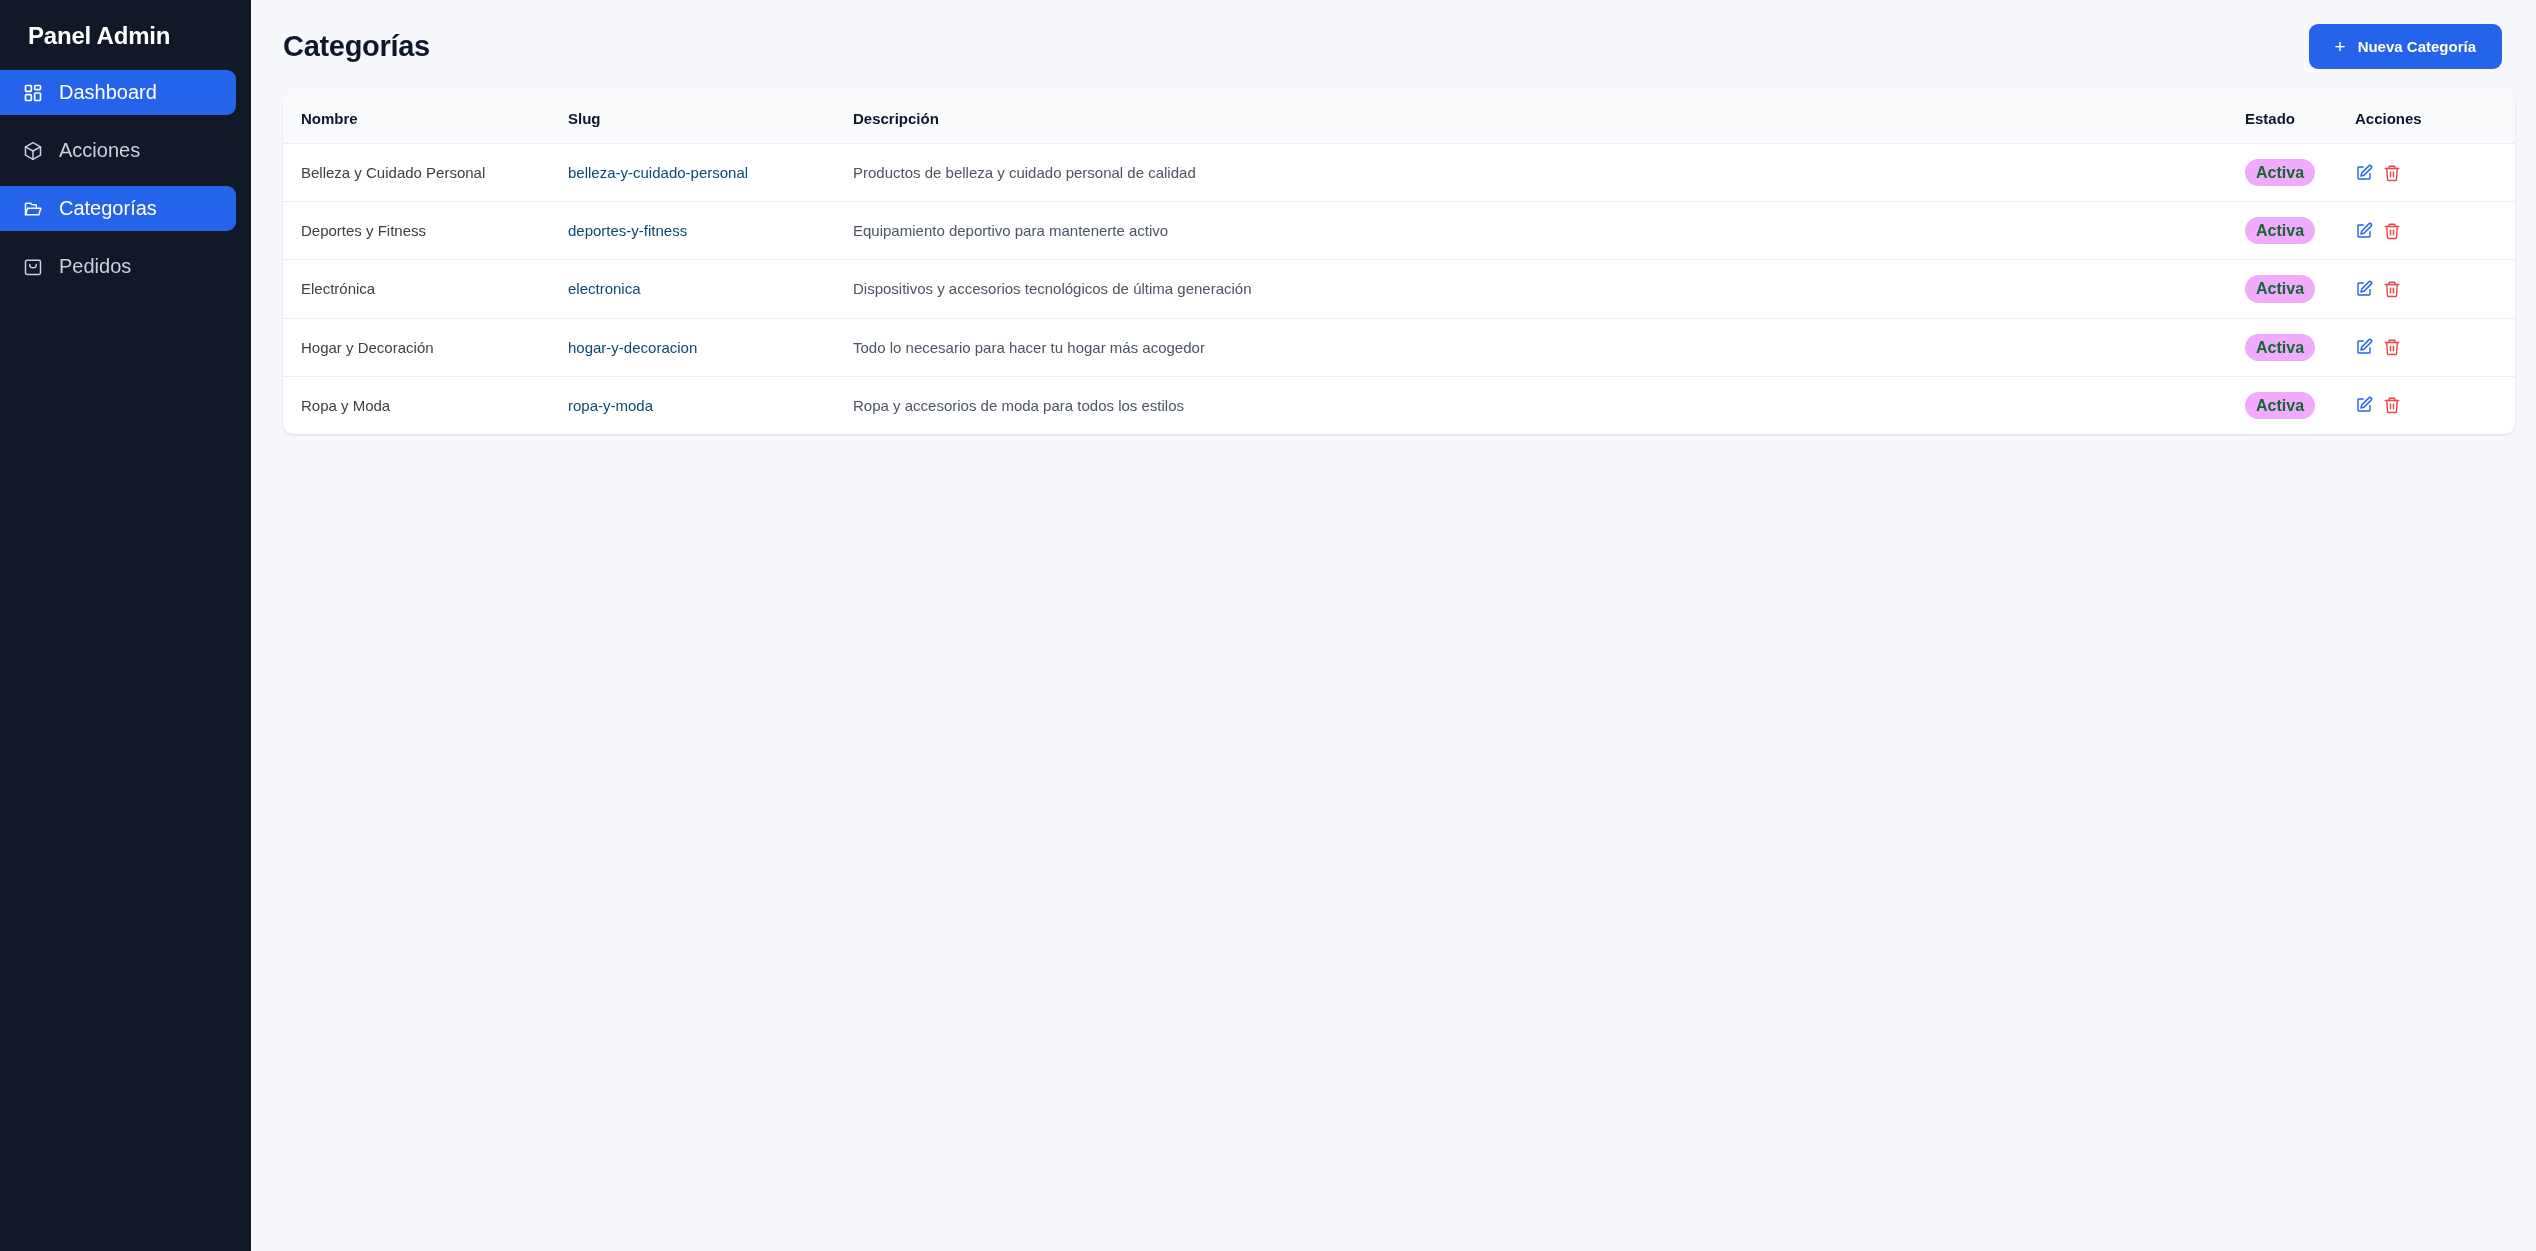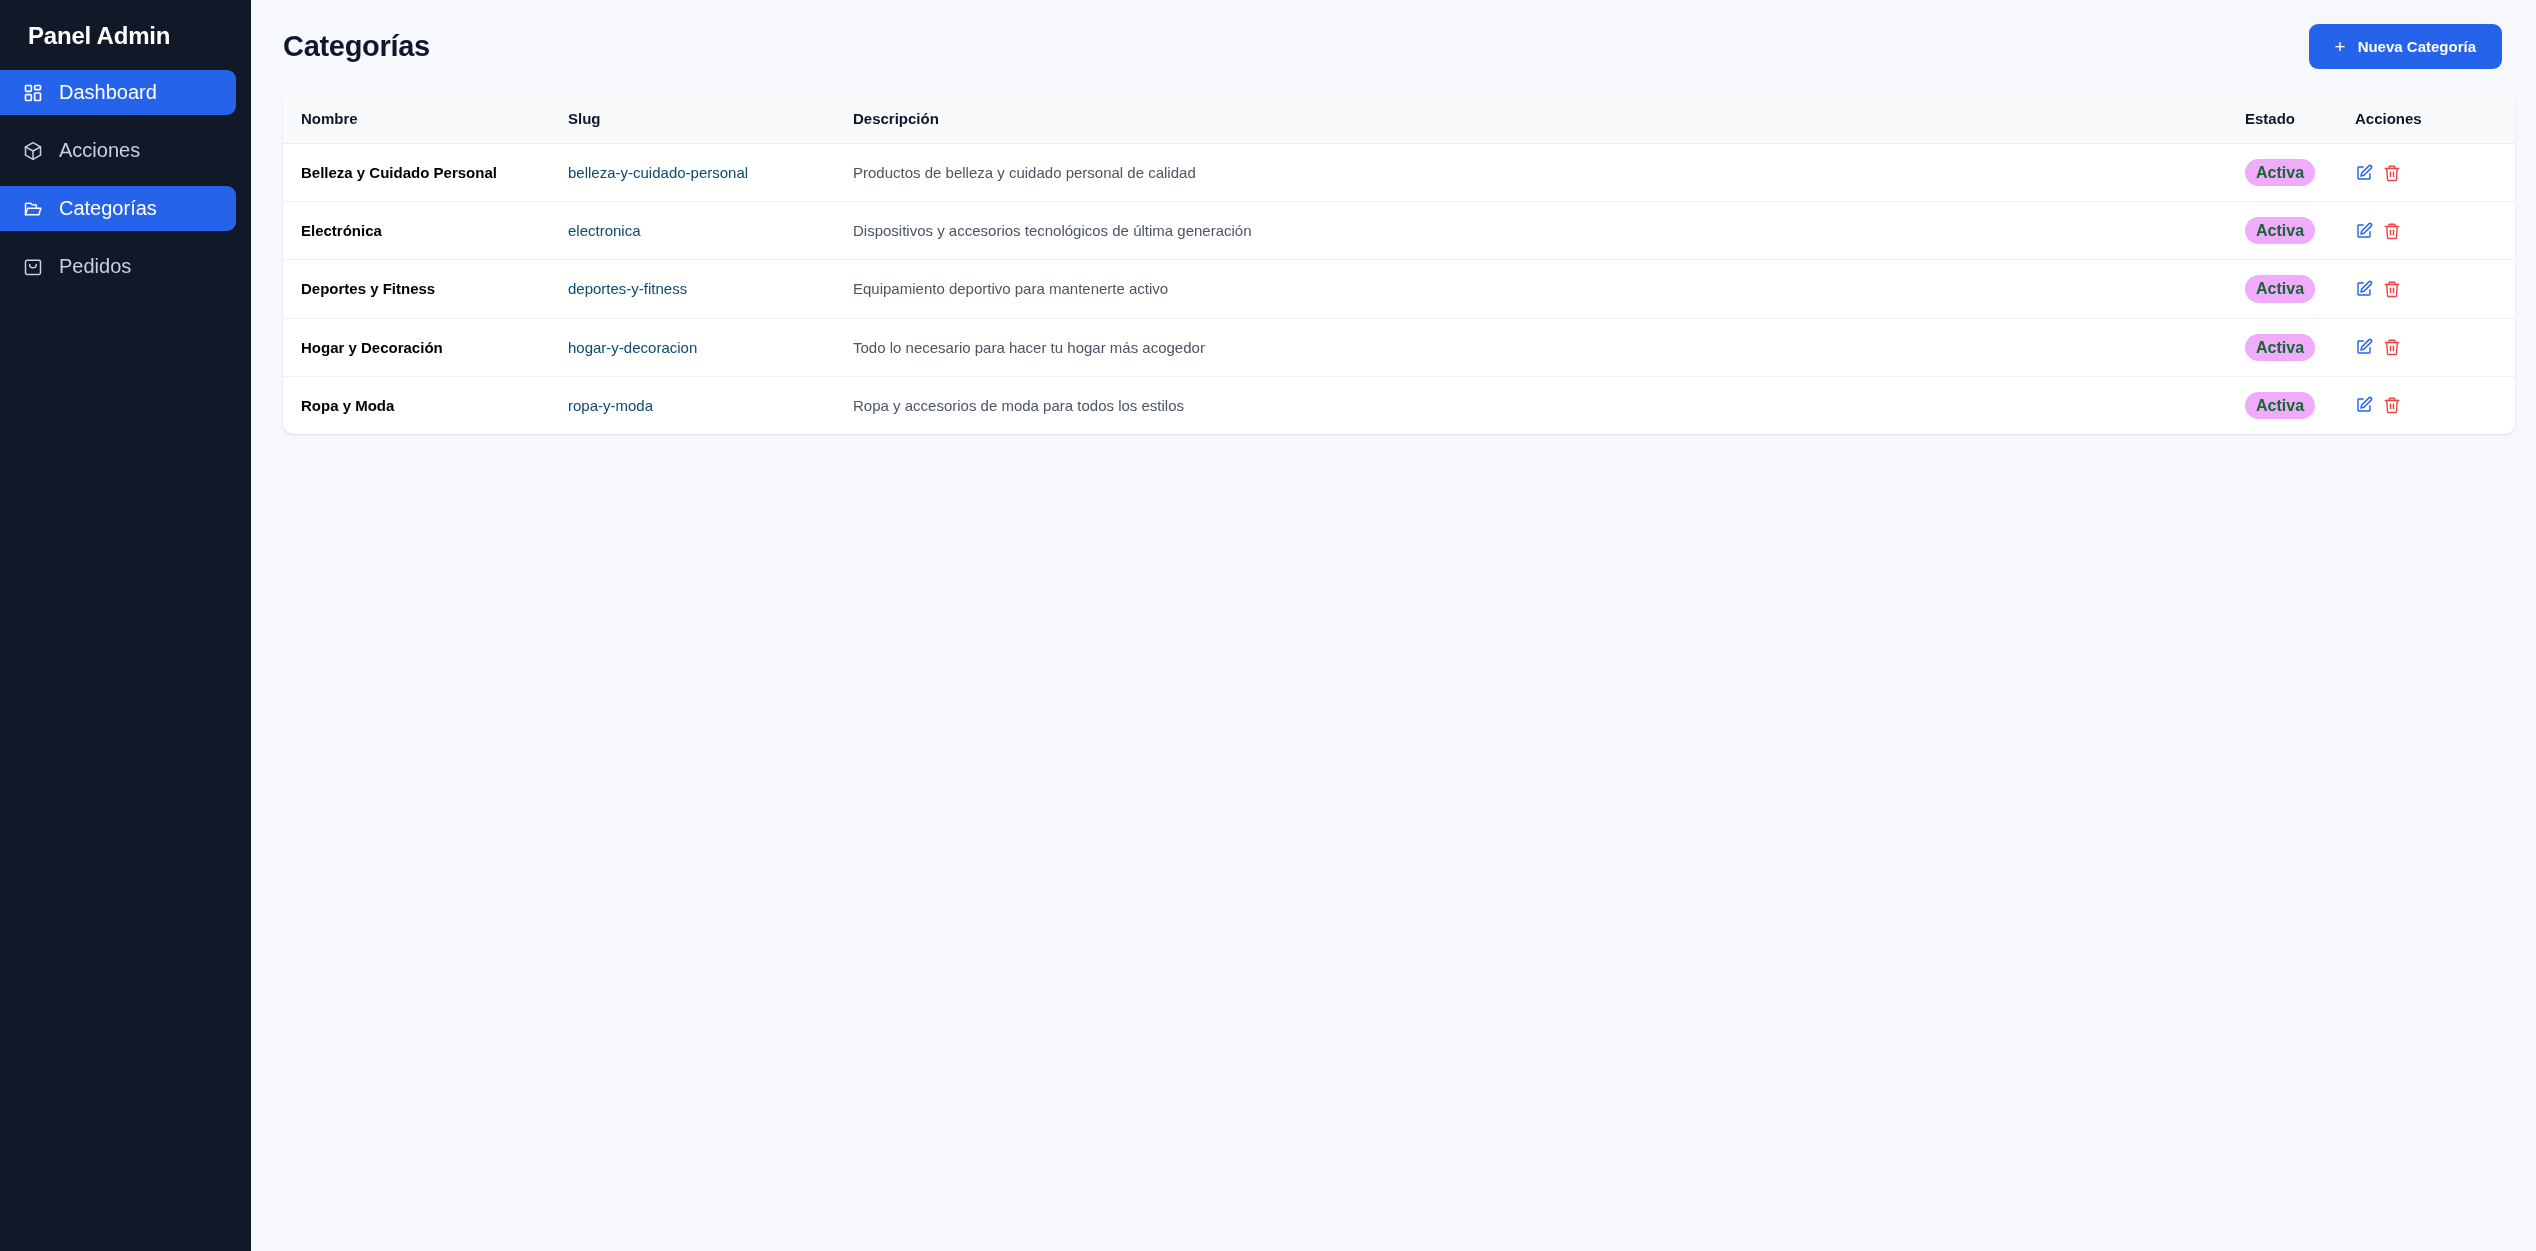--- a/index.html
+++ b/index.html
@@ -95,21 +95,21 @@
     border-bottom:1px solid #eceff4;
     vertical-align:middle;
   }
   tbody tr:last-child td { border-bottom:none; }
   .c-nombre { width:285px; padding-left:18px; }
   .c-slug   { width:285px; }
   .c-desc   { width:auto; }
   .c-estado { width:110px; }
   .c-acc    { width:160px; }
 
-  td.c-nombre { color:#000000; font-weight:bold; }
+  td.c-nombre { color:#404040; font-weight:normal; }
   td.c-slug   { color:#0c4a6e; }
   td.c-desc   { color:#4b5563; }
 
   .badge {
     display:inline-block;
     background:#f0abfc; color:#166534;
     font-size:16px; font-weight:bold;
     border-radius:999px;
     padding:4px 11px;
     line-height:1.2;
@@ -221,20 +221,45 @@
                       <path d="M8 6V4a1 1 0 0 1 1-1h6a1 1 0 0 1 1 1v2"></path>
                       <path d="M5 6l1 15a1 1 0 0 0 1 1h10a1 1 0 0 0 1-1l1-15"></path>
                       <path d="M10 11v6"></path>
                       <path d="M14 11v6"></path>
                     </svg>
                   </button>
                 </div>
               </td>
             </tr>
             <tr>
+              <td class="c-nombre">Deportes y Fitness</td>
+              <td class="c-slug">deportes-y-fitness</td>
+              <td class="c-desc">Equipamiento deportivo para mantenerte activo</td>
+              <td class="c-estado"><span class="badge">Activa</span></td>
+              <td class="c-acc">
+                <div class="actions">
+                  <button class="act-btn ico-edit">
+                    <svg viewBox="0 0 24 24" fill="none" stroke="currentColor" stroke-width="1.9" stroke-linecap="round" stroke-linejoin="round">
+                      <path d="M11 4H5a1 1 0 0 0-1 1v14a1 1 0 0 0 1 1h14a1 1 0 0 0 1-1v-6"></path>
+                      <path d="M18.5 2.5a2.1 2.1 0 0 1 3 3L12 15l-4 1 1-4z"></path>
+                    </svg>
+                  </button>
+                  <button class="act-btn ico-del">
+                    <svg viewBox="0 0 24 24" fill="none" stroke="currentColor" stroke-width="1.9" stroke-linecap="round" stroke-linejoin="round">
+                      <path d="M3 6h18"></path>
+                      <path d="M8 6V4a1 1 0 0 1 1-1h6a1 1 0 0 1 1 1v2"></path>
+                      <path d="M5 6l1 15a1 1 0 0 0 1 1h10a1 1 0 0 0 1-1l1-15"></path>
+                      <path d="M10 11v6"></path>
+                      <path d="M14 11v6"></path>
+                    </svg>
+                  </button>
+                </div>
+              </td>
+            </tr>
+            <tr>
               <td class="c-nombre">Electrónica</td>
               <td class="c-slug">electronica</td>
               <td class="c-desc">Dispositivos y accesorios tecnológicos de última generación</td>
               <td class="c-estado"><span class="badge">Activa</span></td>
               <td class="c-acc">
                 <div class="actions">
                   <button class="act-btn ico-edit">
                     <svg viewBox="0 0 24 24" fill="none" stroke="currentColor" stroke-width="1.9" stroke-linecap="round" stroke-linejoin="round">
                       <path d="M11 4H5a1 1 0 0 0-1 1v14a1 1 0 0 0 1 1h14a1 1 0 0 0 1-1v-6"></path>
                       <path d="M18.5 2.5a2.1 2.1 0 0 1 3 3L12 15l-4 1 1-4z"></path>
@@ -246,45 +271,20 @@
                       <path d="M8 6V4a1 1 0 0 1 1-1h6a1 1 0 0 1 1 1v2"></path>
                       <path d="M5 6l1 15a1 1 0 0 0 1 1h10a1 1 0 0 0 1-1l1-15"></path>
                       <path d="M10 11v6"></path>
                       <path d="M14 11v6"></path>
                     </svg>
                   </button>
                 </div>
               </td>
             </tr>
             <tr>
-              <td class="c-nombre">Deportes y Fitness</td>
-              <td class="c-slug">deportes-y-fitness</td>
-              <td class="c-desc">Equipamiento deportivo para mantenerte activo</td>
-              <td class="c-estado"><span class="badge">Activa</span></td>
-              <td class="c-acc">
-                <div class="actions">
-                  <button class="act-btn ico-edit">
-                    <svg viewBox="0 0 24 24" fill="none" stroke="currentColor" stroke-width="1.9" stroke-linecap="round" stroke-linejoin="round">
-                      <path d="M11 4H5a1 1 0 0 0-1 1v14a1 1 0 0 0 1 1h14a1 1 0 0 0 1-1v-6"></path>
-                      <path d="M18.5 2.5a2.1 2.1 0 0 1 3 3L12 15l-4 1 1-4z"></path>
-                    </svg>
-                  </button>
-                  <button class="act-btn ico-del">
-                    <svg viewBox="0 0 24 24" fill="none" stroke="currentColor" stroke-width="1.9" stroke-linecap="round" stroke-linejoin="round">
-                      <path d="M3 6h18"></path>
-                      <path d="M8 6V4a1 1 0 0 1 1-1h6a1 1 0 0 1 1 1v2"></path>
-                      <path d="M5 6l1 15a1 1 0 0 0 1 1h10a1 1 0 0 0 1-1l1-15"></path>
-                      <path d="M10 11v6"></path>
-                      <path d="M14 11v6"></path>
-                    </svg>
-                  </button>
-                </div>
-              </td>
-            </tr>
-            <tr>
               <td class="c-nombre">Hogar y Decoración</td>
               <td class="c-slug">hogar-y-decoracion</td>
               <td class="c-desc">Todo lo necesario para hacer tu hogar más acogedor</td>
               <td class="c-estado"><span class="badge">Activa</span></td>
               <td class="c-acc">
                 <div class="actions">
                   <button class="act-btn ico-edit">
                     <svg viewBox="0 0 24 24" fill="none" stroke="currentColor" stroke-width="1.9" stroke-linecap="round" stroke-linejoin="round">
                       <path d="M11 4H5a1 1 0 0 0-1 1v14a1 1 0 0 0 1 1h14a1 1 0 0 0 1-1v-6"></path>
                       <path d="M18.5 2.5a2.1 2.1 0 0 1 3 3L12 15l-4 1 1-4z"></path>

